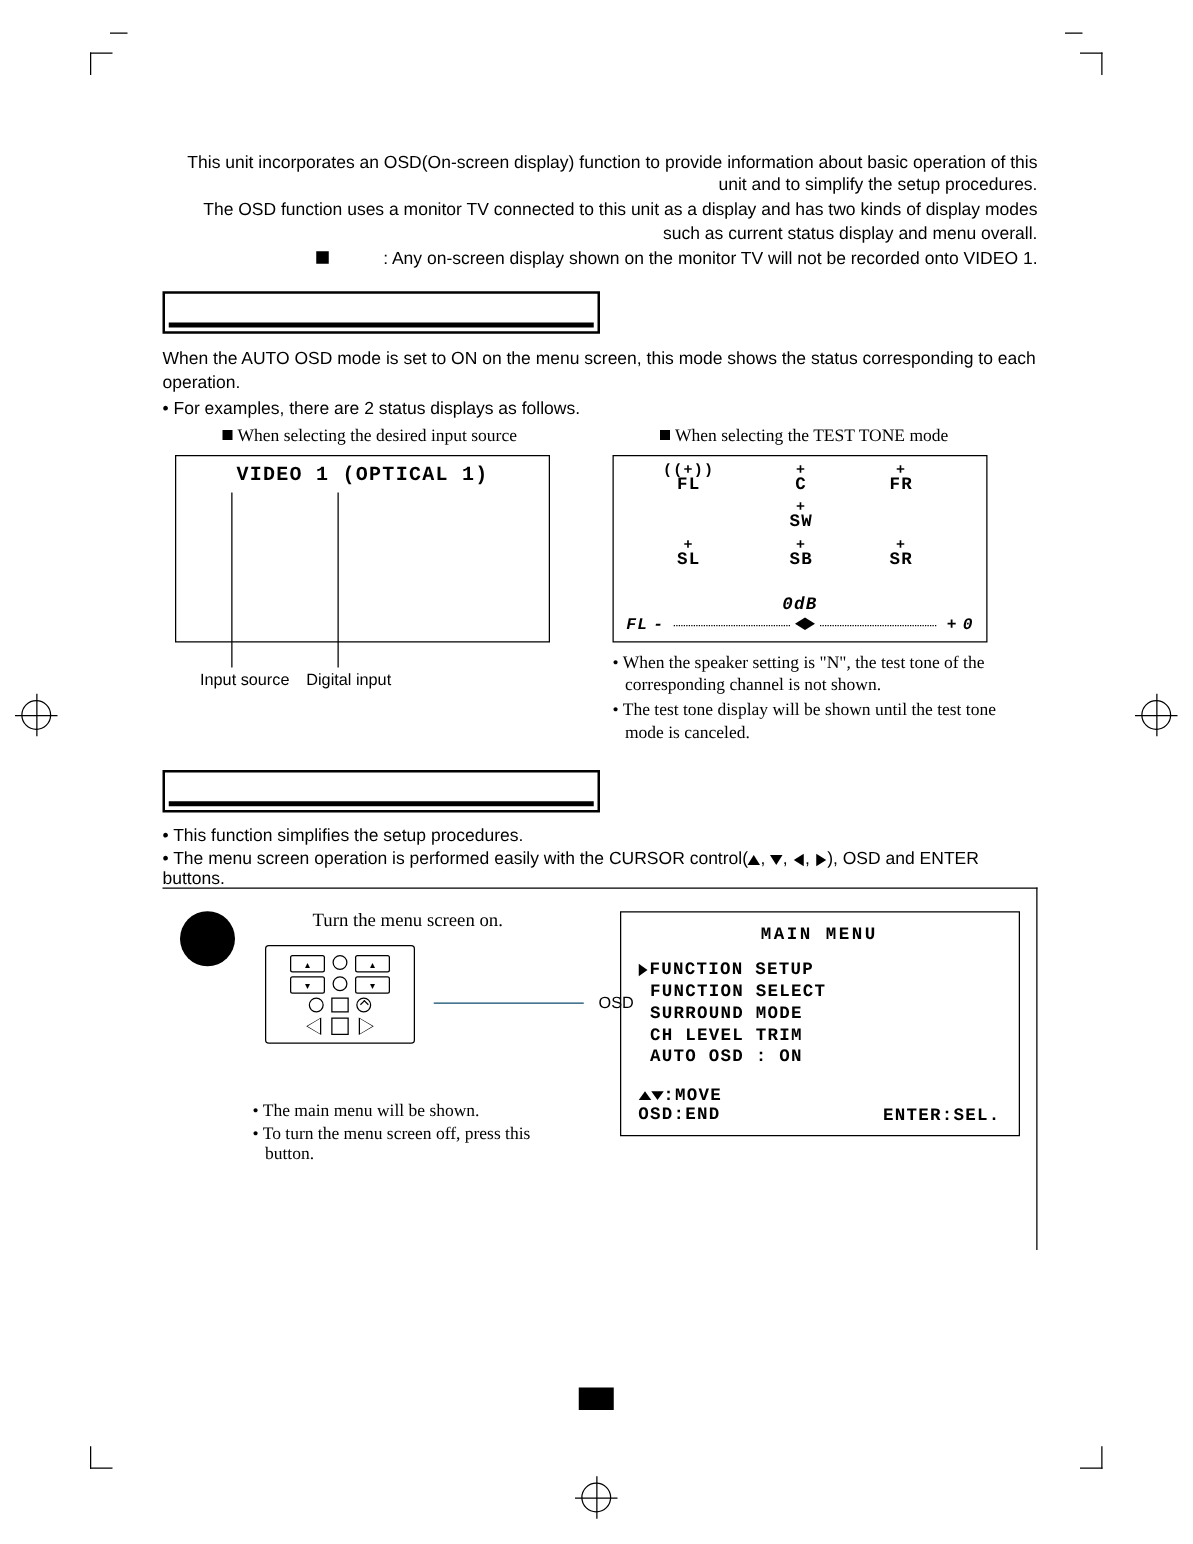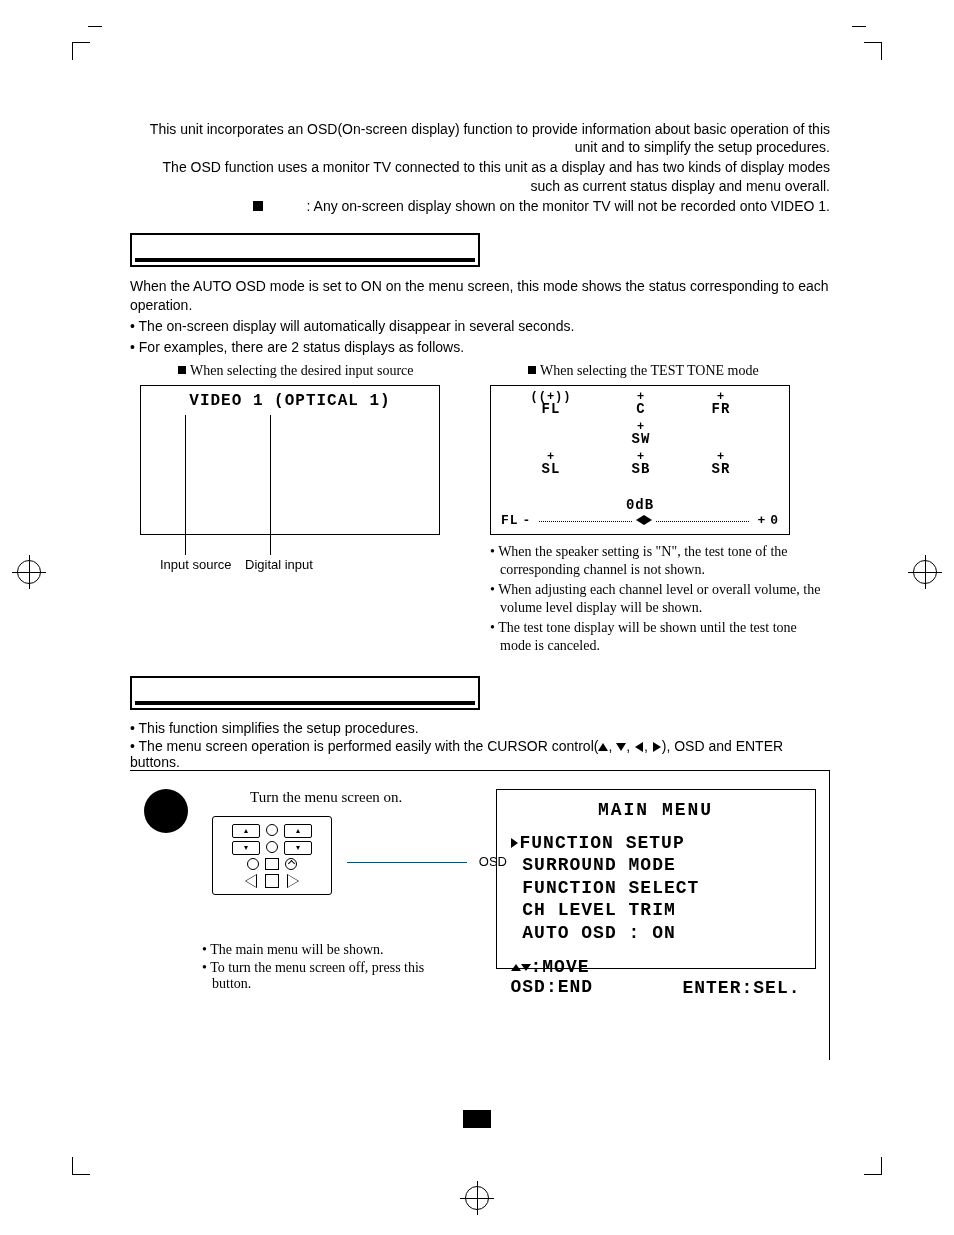--- a/index.html
+++ b/index.html
@@ -56,21 +56,21 @@
   .call-lbl { position:absolute; font-size:13px; }
   .osd-box2 {
     border:1.5px solid #000;
     width: 300px; height:150px;
     position:relative;
     margin-left:10px;
     font-size:14px;
   }
   .tt-cell { position:absolute; text-align:center; width:60px; line-height:1.0; }
   .tt-small { font-size:12px; display:block; line-height:0.9;}
-  .tt-bottom { position:absolute; left:0; right:0; bottom:6px; }
+  .tt-bottom { position:absolute; left:0; right:0; bottom:6px;font-style:italic; }
   .tt-bottom-row { display:flex; align-items:center; padding:0 10px; font-size:13px;}
   .dash { flex:1; border-top:1.5px dotted #000; height:0; margin:0 4px; position:relative; top:1px;}
   .arrL,.arrR{ width:0;height:0;border-top:5px solid transparent;border-bottom:5px solid transparent;}
   .arrL{ border-right:8px solid #000;}
   .arrR{ border-left:8px solid #000;}
   .bul-list { margin:8px 0 0 10px; padding:0; }
   .bul-list li { list-style:none; text-indent:-10px; padding-left:10px; margin:0 0 2px 0; line-height:1.3; }
   .bul-list li::before{ content:"• "; }
   .menu-block { border-top:1px solid #000; border-right:1px solid #000; margin-top:0; padding:18px 12px 0 14px; position:relative; height:290px;}
   .menu-block::before{
@@ -91,21 +91,21 @@
   .rbtn{ width:28px;height:14px;border:1px solid #000;border-radius:2px; display:flex;align-items:center;justify-content:center;font-size:8px;}
   .rcirc{ width:12px;height:12px;border:1px solid #000;border-radius:50%;}
   .shapes{ display:flex;justify-content:center;gap:8px;margin-top:4px;}
   .sh-sq{width:14px;height:14px;border:1px solid #000;}
   .osd-callout{ position:absolute; left:145px; top:46px; width:120px; border-top:1px solid #0c4a6e;}
   .osd-callout span{ position:absolute; right:-40px; top:-9px; font-size:13px;}
   .main-menu-box{
     border:1.5px solid #000;
     width:320px; height:180px;
     padding:10px 14px;
-    font-size:18px;
+    font-size:14px;
   }
   .mm-title{ text-align:center; margin:0 0 12px 0; letter-spacing:2px;}
   .mm-item{ margin:0; line-height:1.25; white-space:pre;}
   .mm-foot{ margin-top:14px; display:flex; justify-content:space-between; align-items:flex-end;}
   .mm-foot-left{ line-height:1.1;}
   .tiny-tri{ display:inline-block; width:0;height:0; vertical-align:middle;}
   .tiny-tri.r{ border-top:5px solid transparent;border-bottom:5px solid transparent;border-left:7px solid #000; margin-right:2px;}
   .tiny-tri.u{ border-left:5px solid transparent;border-right:5px solid transparent;border-bottom:7px solid #000;}
   .tiny-tri.d{ border-left:5px solid transparent;border-right:5px solid transparent;border-top:7px solid #000;}
   .cur-arrow{ display:inline-block; width:0;height:0;border-top:5px solid transparent;border-bottom:5px solid transparent;border-left:8px solid #000; vertical-align:middle; margin:0 1px;}
@@ -160,21 +160,20 @@
       <span class="sq"></span>
       <span style="display:inline-block;width:30px;"></span>
       <span>: Any on-screen display shown on the monitor TV will not be recorded onto VIDEO 1.</span>
     </p>
   </div>
 
   <div class="section-title-bar"></div>
 
   <div class="status-desc">
     <p>When the AUTO OSD mode is set to ON on the menu screen, this mode shows the status corresponding to each operation.</p>
-    <p>• The on-screen display will automatically disappear in several seconds.</p>
     <p>• For examples, there are 2 status displays as follows.</p>
   </div>
 
   <div class="cols">
     <div class="col">
       <p class="serif col-head">
         <span class="sq-sm"></span><span>When selecting the desired input source</span>
       </p>
       <div style="position:relative; height:200px;">
         <div class="osd-box">
@@ -208,21 +207,20 @@
             <span class="arrL"></span>
             <span class="arrR"></span>
             <span class="dash"></span>
             <span style="margin:0 4px;">+</span>
             <span>0</span>
           </div>
         </div>
       </div>
       <ul class="bul-list serif">
         <li>When the speaker setting is "N", the test tone of the corresponding channel is not shown.</li>
-        <li>When adjusting each channel level or overall volume, the volume level display will be shown.</li>
         <li>The test tone display will be shown until the test tone mode is canceled.</li>
       </ul>
     </div>
   </div>
 
   <div class="section-title-bar"></div>
 
   <div>
     <p style="margin:0 0 2px 0;">• This function simplifies the setup procedures.</p>
     <p style="margin:0;">
@@ -277,22 +275,22 @@
             <li>The main menu will be shown.</li>
             <li>To turn the menu screen off, press this button.</li>
           </ul>
         </div>
       </div>
 
       <div style="flex:1;">
         <div class="main-menu-box mono">
           <p class="mm-title">MAIN MENU</p>
           <p class="mm-item"><span class="tiny-tri r"></span><span>FUNCTION SETUP</span></p>
+          <p class="mm-item"> <span>FUNCTION SELECT</span></p>
           <p class="mm-item"> <span>SURROUND MODE</span></p>
-          <p class="mm-item"> <span>FUNCTION SELECT</span></p>
           <p class="mm-item"> <span>CH LEVEL TRIM</span></p>
           <p class="mm-item"> <span>AUTO OSD : ON</span></p>
           <div class="mm-foot">
             <div class="mm-foot-left">
               <div><span class="tiny-tri u"></span><span class="tiny-tri d"></span><span>:MOVE</span></div>
               <div>OSD:END</div>
             </div>
             <div>ENTER:SEL.</div>
           </div>
         </div>

